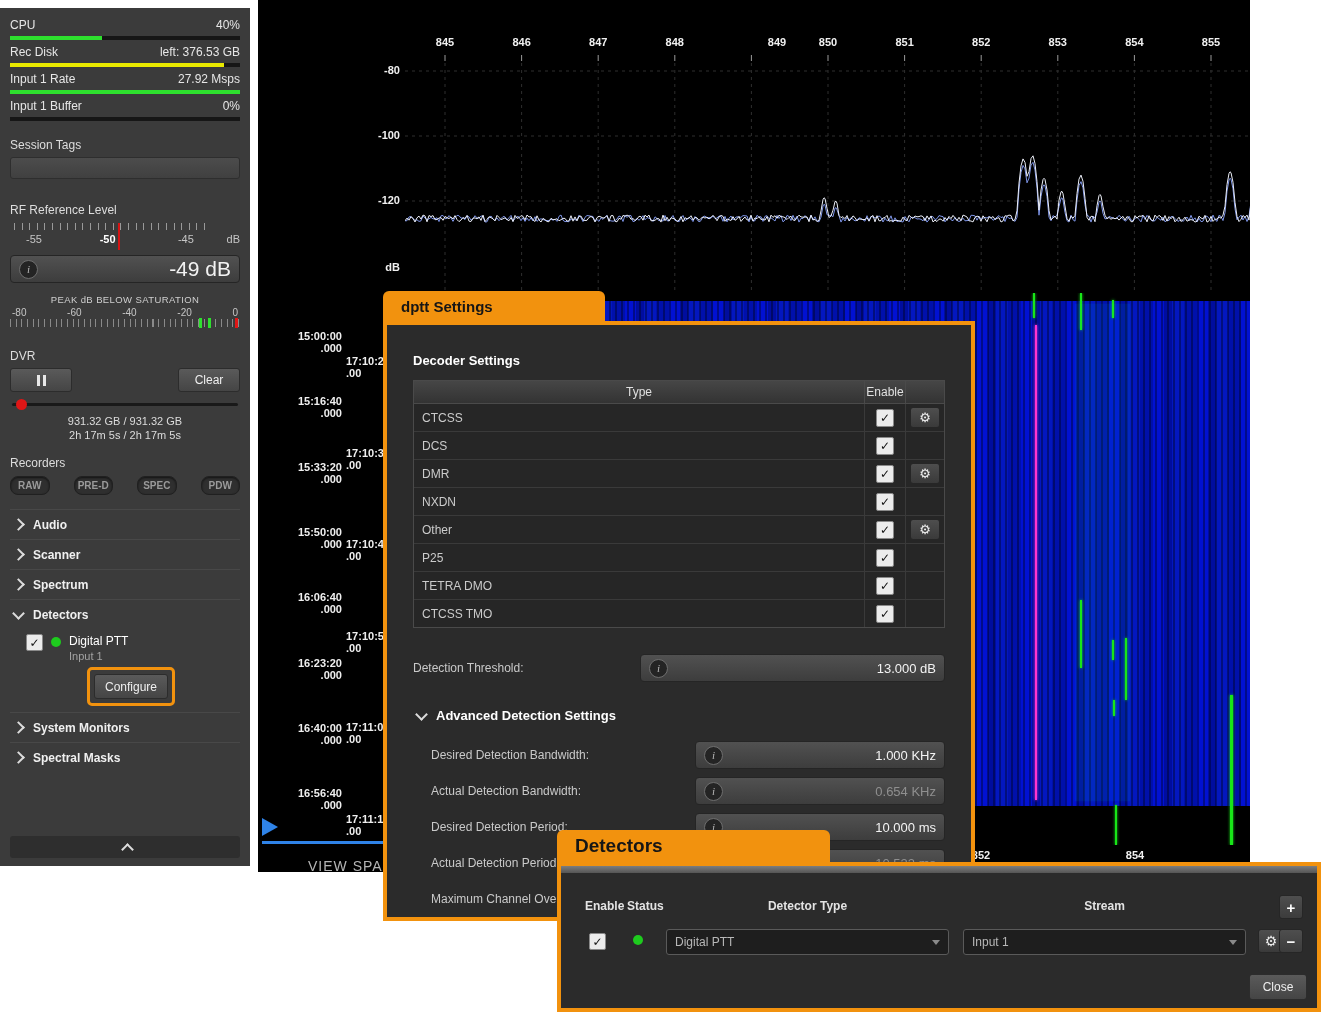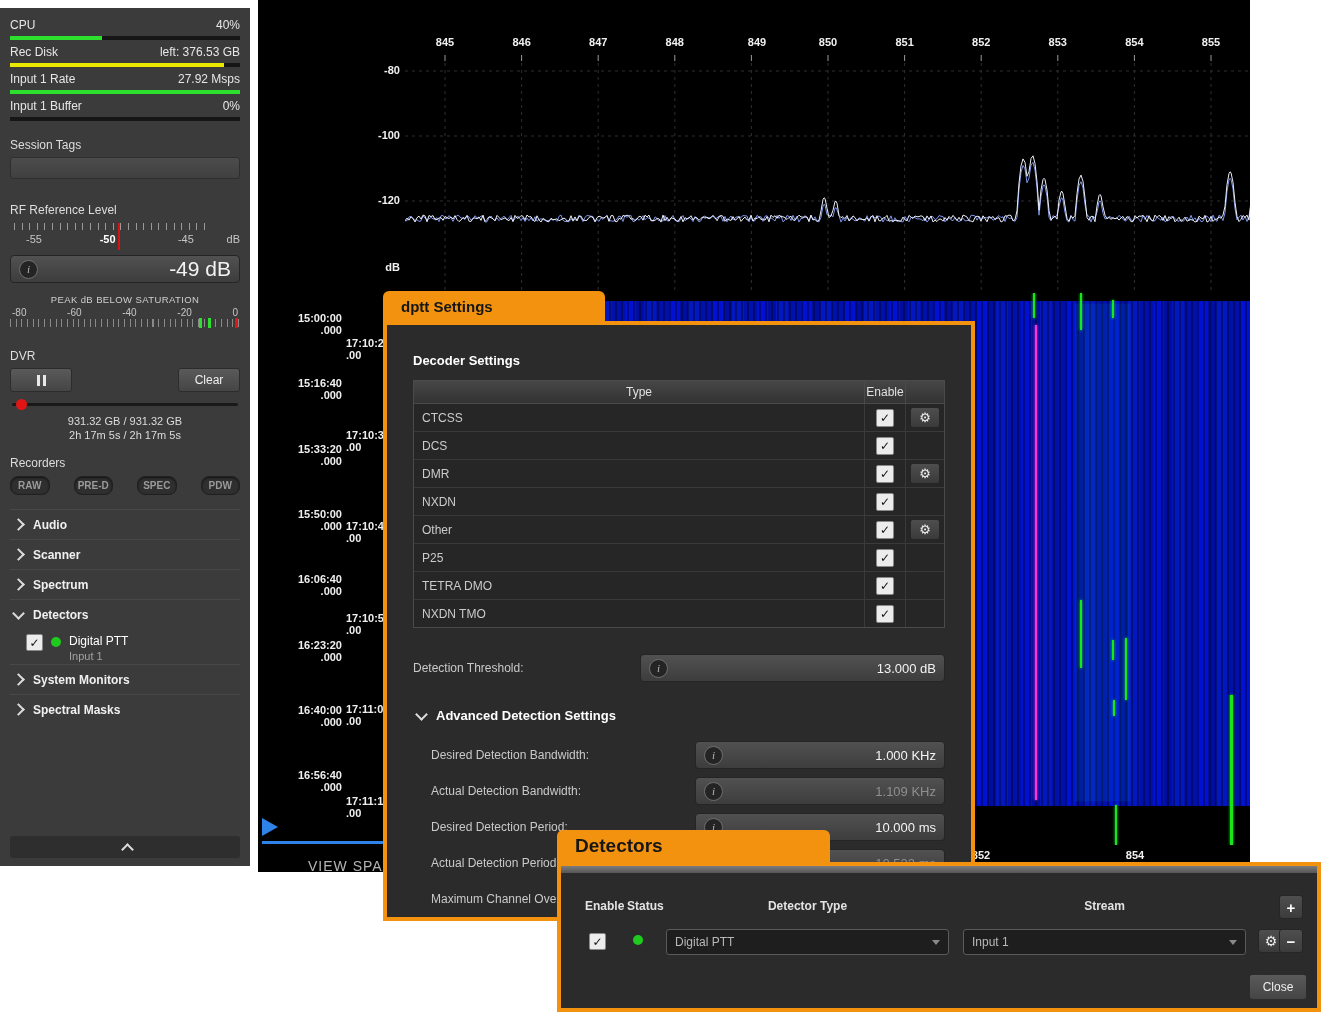--- a/index.html
+++ b/index.html
@@ -79,21 +79,21 @@
   #spec-plot{position:absolute;left:147px;top:55px;width:845px;height:235px;}
   #spec-plot svg{display:block;width:100%;height:100%;}
   #waterfall{position:absolute;left:147px;top:293px;width:845px;height:552px;background:#000;overflow:hidden;}
   #wf-blue{position:absolute;left:0;right:0;top:8px;height:505px;
      background:
        repeating-linear-gradient(90deg,rgba(0,0,0,.35) 0 2px,rgba(0,0,0,0) 2px 6px),
        repeating-linear-gradient(90deg,#0111d2 0 11px,#000d9e 11px 19px,#0317bf 19px 31px,#0010ab 31px 44px),
        #0010c0;}
   #wf-lines{position:absolute;inset:0;}
   .wf-line{position:absolute;box-shadow:0 0 3px currentColor;}
-  .ts{position:absolute;font-size:11px;line-height:12px;color:#efefef;font-weight:bold;}
+  .ts{position:absolute;font-size:11px;line-height:12px;color:#efefef;font-weight:bold;margin-top:18px;}
   .ts-outer{left:24px;width:60px;text-align:right;}
   .ts-inner{left:88px;width:46px;text-align:left;}
   .bfreq{position:absolute;top:849px;font-size:11px;font-weight:bold;color:#f0f0f0;transform:translateX(-50%);}
   .view-span{position:absolute;left:50px;top:858px;font-size:14px;color:#b5b5b5;letter-spacing:1px;}
   .wf-marker{position:absolute;left:4px;top:818px;width:132px;height:30px;}
   .wf-marker .head{position:absolute;left:0;top:0;width:0;height:0;border-top:9px solid transparent;
                    border-bottom:9px solid transparent;border-left:16px solid #2f83e8;}
   .wf-marker .tail{position:absolute;left:0;top:23px;height:3px;width:128px;background:#2f83e8;}
   
   .dlg-tab{position:relative;height:30px;background:#F2920E;border-radius:6px 6px 0 0;color:#161616;font-weight:bold;
@@ -267,20 +267,26 @@
       <div class="det-entry">
         <span class="cbx">
             <i>✓</i>
           </span>
         <span class="status-dot"></span>
         <span>
           <div class="det-name">Digital PTT</div>
           <div class="det-stream">Input 1</div>
         </span>
       </div>
+      <div class="cfg-row">
+        <span class="cfg-wrap">
+          <button class="btn configure-btn">Configure</button>
+          <span class="annotation"></span>
+        </span>
+      </div>
 
       <div class="sec-row">
         <i class="chev r"></i>
         <span>System Monitors</span>
       </div>
       <div class="sec-row">
         <i class="chev r"></i>
         <span>Spectral Masks</span>
       </div>
     </div>
@@ -288,21 +294,21 @@
     <div class="expander">
       <i class="chev u"></i>
     </div>
   </aside>
 
   <div id="main">
     <span class="freq-label" style="left:187px">845</span>
     <span class="freq-label" style="left:263.6px">846</span>
     <span class="freq-label" style="left:340.2px">847</span>
     <span class="freq-label" style="left:416.8px">848</span>
-    <span class="freq-label" style="left:499px">849</span>
+    <span class="freq-label" style="left:519px">849</span>
     <span class="freq-label" style="left:570px">850</span>
     <span class="freq-label" style="left:646.6px">851</span>
     <span class="freq-label" style="left:723.2px">852</span>
     <span class="freq-label" style="left:799.8px">853</span>
     <span class="freq-label" style="left:876.4px">854</span>
     <span class="freq-label" style="left:953px">855</span>
 
     <span class="db-label" style="top:64px">-80</span>
     <span class="db-label" style="top:129px">-100</span>
     <span class="db-label" style="top:194px">-120</span>
@@ -508,21 +514,21 @@
         <div class="trow">
           <div class="type">TETRA DMO</div>
           <div class="en">
               <span class="cbx small">
                 <i>✓</i>
               </span>
             </div>
           <div class="gearc"></div>
         </div>
         <div class="trow">
-          <div class="type">NXDN TMO</div>
+          <div class="type">CTCSS TMO</div>
           <div class="en">
               <span class="cbx small">
                 <i>✓</i>
               </span>
             </div>
           <div class="gearc"></div>
         </div>
       </div>
 
       <div class="fieldrow">
@@ -542,21 +548,21 @@
         <span class="flabel indent">Desired Detection Bandwidth:</span>
         <div class="vfield big w250">
           <span class="info-ic">i</span>
           <span class="val">1.000 KHz</span>
         </div>
       </div>
       <div class="fieldrow tight">
         <span class="flabel indent">Actual Detection Bandwidth:</span>
         <div class="vfield big w250 disabled">
           <span class="info-ic">i</span>
-          <span class="val">1.109 KHz</span>
+          <span class="val">0.654 KHz</span>
         </div>
       </div>
       <div class="fieldrow tight">
         <span class="flabel indent">Desired Detection Period:</span>
         <div class="vfield big w250">
           <span class="info-ic">i</span>
           <span class="val">10.000 ms</span>
         </div>
       </div>
       <div class="fieldrow tight">

